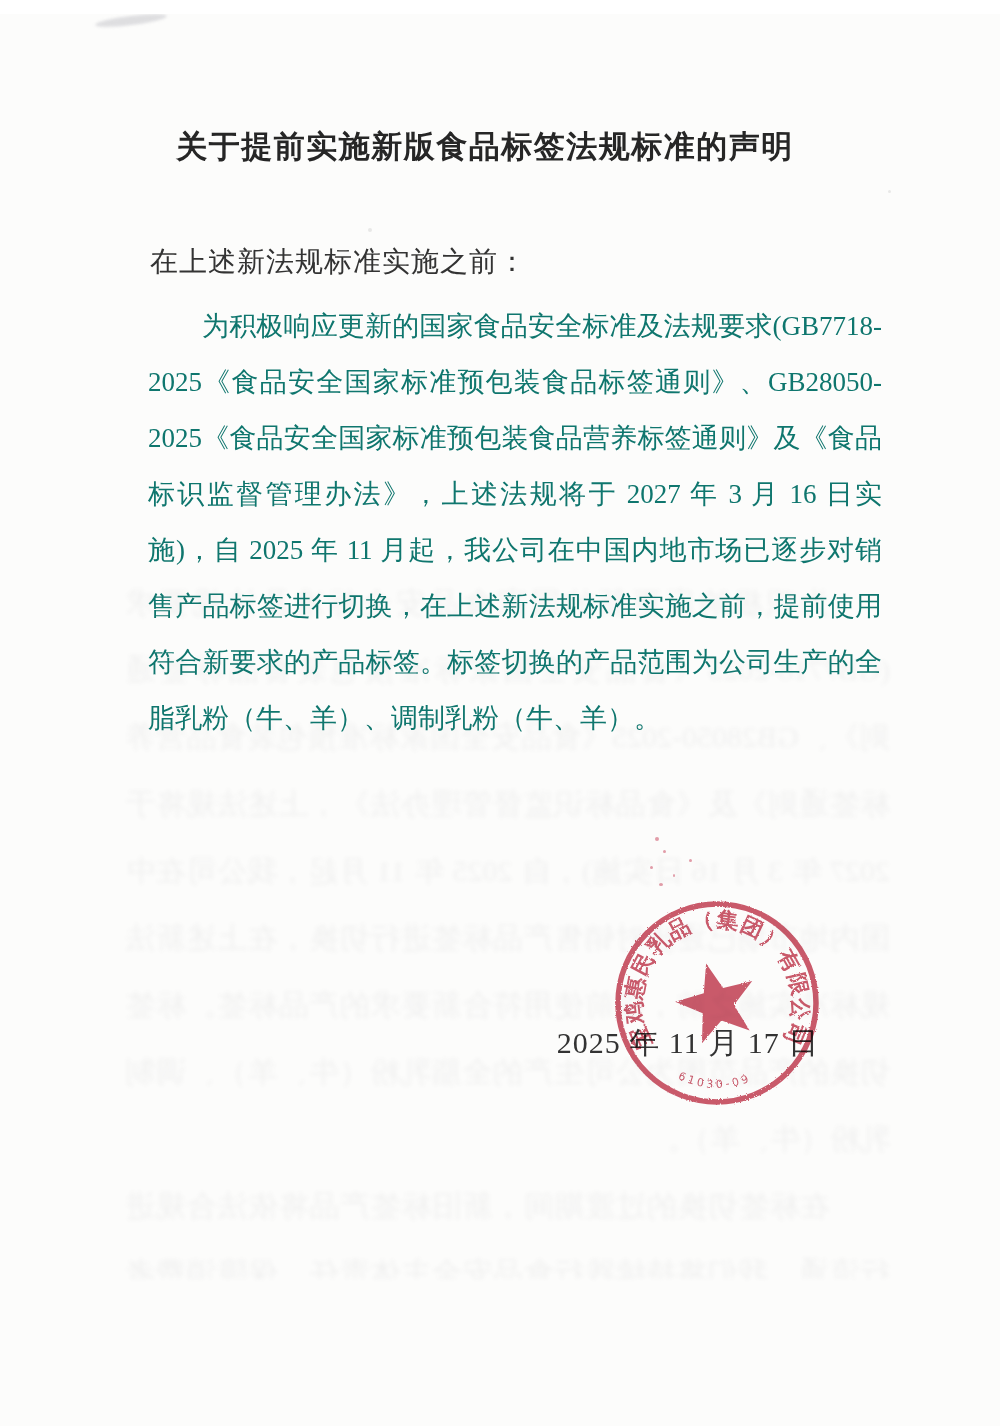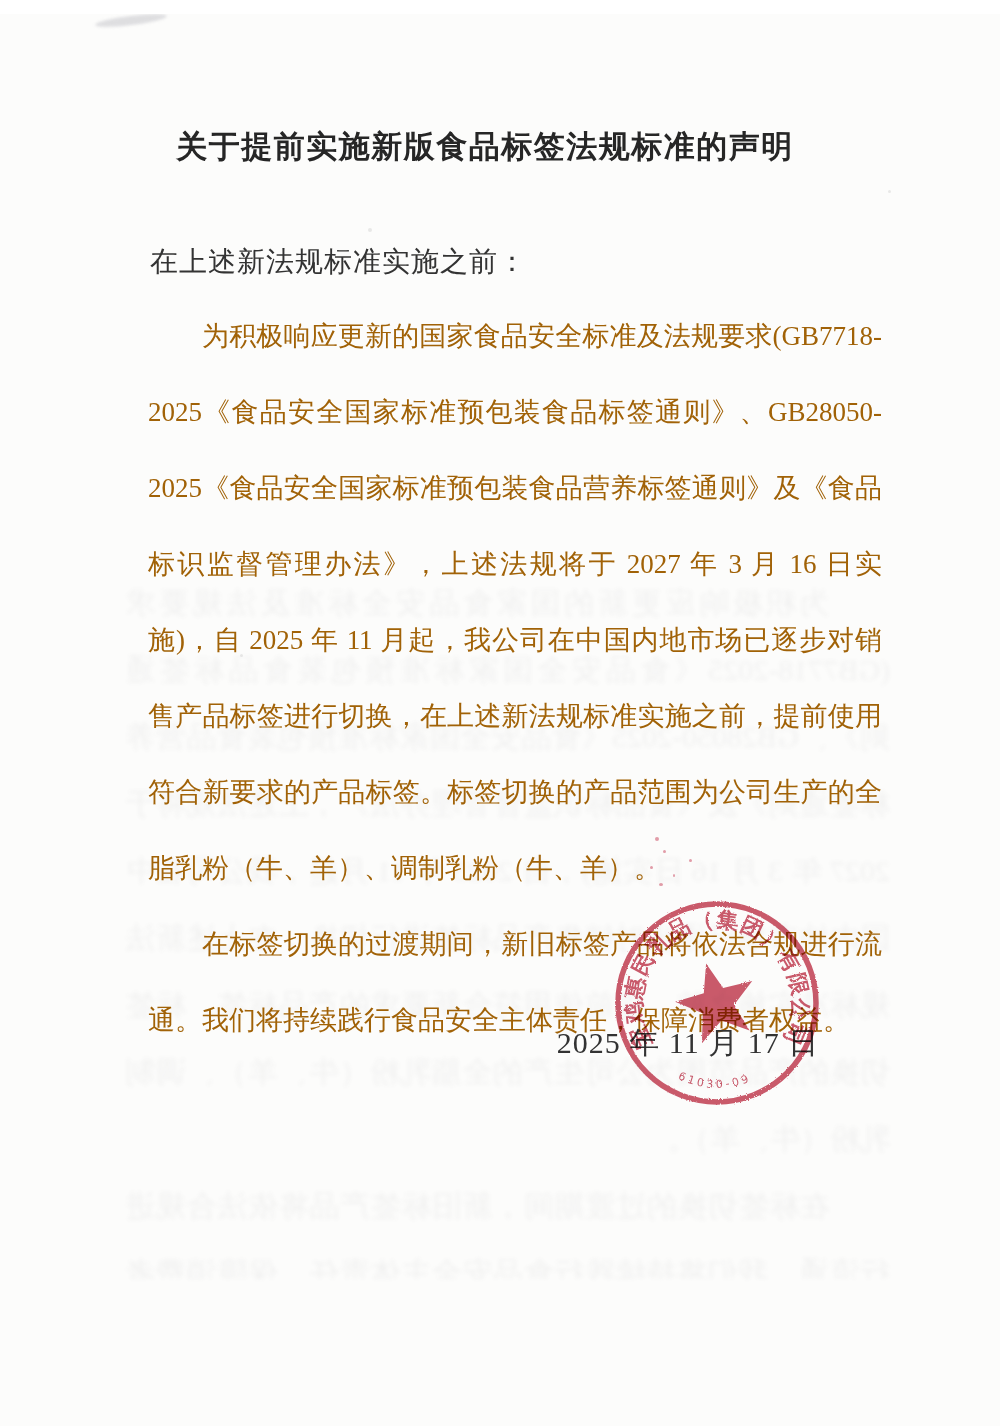--- a/index.html
+++ b/index.html
@@ -69,24 +69,24 @@
     margin: 0;
     font-size: 28px;
     letter-spacing: 1px;
     color: #333333;
   }
   .bodytext {
     position: absolute;
     top: 284px; left: 148px;
     width: 734px;
     font-size: 27px;
-    line-height: 76px;
+    line-height: 56px;
     text-align: justify;
     text-justify: inter-character;
-    color: #a16207;
+    color: #0f766e;
   }
   .bodytext p {
     margin: 0;
     text-indent: 2em;
   }
 
   .signature {
     position: absolute;
     top: 983px; left: 498px;
     width: 380px;
@@ -147,21 +147,20 @@
     <p>为积极响应更新的国家食品安全标准及法规要求(GB7718-2025《食品安全国家标准预包装食品标签通则》、GB28050-2025《食品安全国家标准预包装食品营养标签通则》及《食品标识监督管理办法》，上述法规将于 2027 年 3 月 16 日实施)，自 2025 年 11 月起，我公司在中国内地市场已逐步对销售产品标签进行切换，在上述新法规标准实施之前，提前使用符合新要求的产品标签。标签切换的产品范围为公司生产的全脂乳粉（牛、羊）、调制乳粉（牛、羊）。</p>
     <p>在标签切换的过渡期间，新旧标签产品将依法合规进行流通。我们将持续践行食品安全主体责任，保障消费者权益。</p>
   </div>
 
   <h1 class="title">关于提前实施新版食品标签法规标准的声明</h1>
 
   <p class="salutation">在上述新法规标准实施之前：</p>
 
   <div class="bodytext">
     <p>为积极响应更新的国家食品安全标准及法规要求(GB7718-2025《食品安全国家标准预包装食品标签通则》、GB28050-2025《食品安全国家标准预包装食品营养标签通则》及《食品标识监督管理办法》，上述法规将于 2027 年 3 月 16 日实施)，自 2025 年 11 月起，我公司在中国内地市场已逐步对销售产品标签进行切换，在上述新法规标准实施之前，提前使用符合新要求的产品标签。标签切换的产品范围为公司生产的全脂乳粉（牛、羊）、调制乳粉（牛、羊）。</p>
-    <p>在标签切换的过渡期间，新旧标签产品将依法合规进行流通。我们将持续践行食品安全主体责任，保障消费者权益。</p>
   </div>
 
   <div class="signature">
     <div class="date">2025 年 11 月 17 日</div>
   </div>
 
   <div class="ink-specks">
     <div class="speck" style="left:655px; top:823px; width:4px; height:4px;"></div>
     <div class="speck" style="left:663px; top:836px; width:3px; height:3px;"></div>
     <div class="speck" style="left:650px; top:852px; width:3px; height:3px;"></div>

